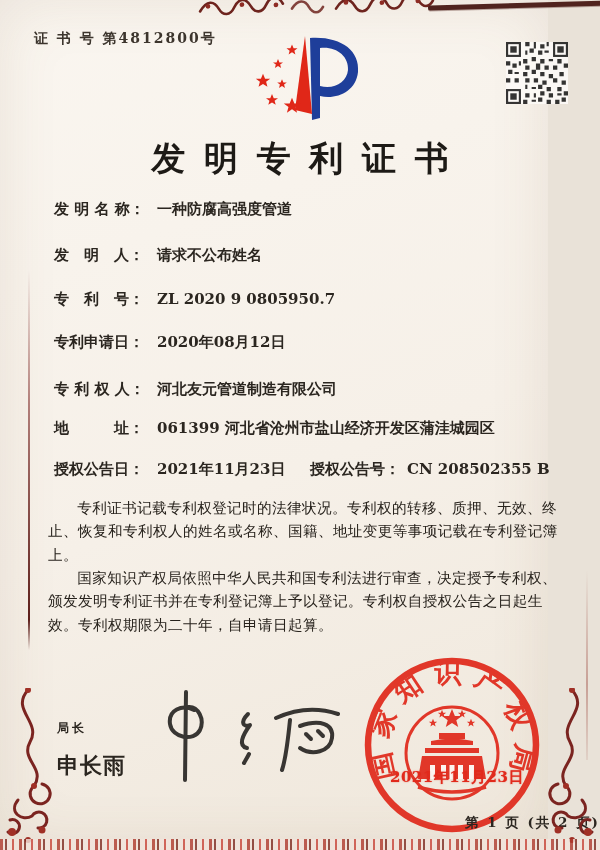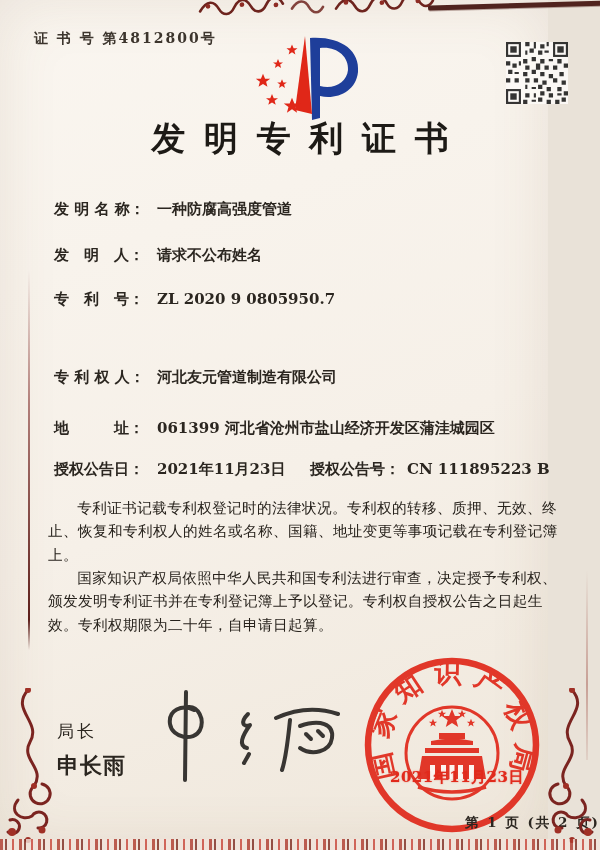--- a/index.html
+++ b/index.html
@@ -18,36 +18,36 @@
     left:34px;top:30px;font-size:14px;font-weight:600;color:#3c352d;letter-spacing:2px;
   }
   .ornament-top{left:196px;top:-3px;width:244px;height:20px;transform:rotate(-1.2deg);}
   .topright-line{
     left:428px;top:3px;width:176px;height:5px;background:#50231e;border-radius:2px;
     transform:rotate(-1.6deg);box-shadow:0 1px 0 rgba(80,35,30,.35);
   }
   .qr{left:506px;top:42px;width:62px;height:62px;opacity:.88;}
   .logo{left:248px;top:34px;width:118px;height:92px;}
   .title{
-    left:0;top:116px;width:600px;text-align:center;
+    left:0;top:136px;width:600px;text-align:center;
     font-size:34px;font-weight:700;color:#1d1a16;
     letter-spacing:.55em;text-indent:.55em;
   }
   .field-row{
     left:54px;width:520px;font-size:15px;font-weight:600;color:#2b2620;white-space:nowrap;
   }
   .field-row .lbl{display:inline-block;min-width:96px;}
   .field-row .val{margin-left:7px;}
   .fr2{position:absolute;left:256px;top:0;}
   .paras{
     left:48px;top:496px;width:510px;
     font-size:14.6px;line-height:1.6;color:#27221c;font-weight:500;
   }
   .paras p{margin:0;text-indent:2em;letter-spacing:.4px;}
-  .signer-role{left:57px;top:720px;font-size:17px;font-weight:400;color:#2b2620;letter-spacing:3px;}
+  .signer-role{left:57px;top:720px;font-size:12px;font-weight:700;color:#2b2620;letter-spacing:3px;}
   .signer-name{left:57px;top:751px;font-size:22px;font-weight:600;color:#2b2620;letter-spacing:1px;}
   .signature{left:148px;top:688px;width:205px;height:100px;}
   .seal{left:358px;top:650px;width:188px;height:190px;opacity:.93;}
   .seal-date{
     left:372px;top:768px;width:170px;text-align:center;
     font-size:15px;font-weight:700;color:#e12a1c;letter-spacing:.5px;
     text-shadow:0 0 1.5px rgba(225,42,28,.65);
   }
   .footer{
     left:0;top:814px;width:600px;text-align:right;
@@ -152,30 +152,33 @@
 
   <div class="abs field-row" style="top:200px">
     <span class="lbl">发 明 名 称：</span><span class="val">一种防腐高强度管道</span>
   </div>
   <div class="abs field-row" style="top:246px">
     <span class="lbl">发　明　人：</span><span class="val">请求不公布姓名</span>
   </div>
   <div class="abs field-row" style="top:290px">
     <span class="lbl">专　利　号：</span><span class="val">ZL 2020 9 0805950.7</span>
   </div>
-  <div class="abs field-row" style="top:368px">
+  <div class="abs field-row" style="top:333px">
+    <span class="lbl">专利申请日：</span><span class="val">2020年08月12日</span>
+  </div>
+  <div class="abs field-row" style="top:380px">
     <span class="lbl">专 利 权 人：</span><span class="val">河北友元管道制造有限公司</span>
   </div>
   <div class="abs field-row" style="top:419px">
     <span class="lbl">地　　　址：</span><span class="val">061399 河北省沧州市盐山经济开发区蒲洼城园区</span>
   </div>
   <div class="abs field-row" style="top:460px">
     <span class="lbl">授权公告日：</span><span class="val">2021年11月23日</span>
     <span class="fr2">
-      <span>授权公告号：</span><span class="val">CN 111895223 B</span>
+      <span>授权公告号：</span><span class="val">CN 208502355 B</span>
     </span>
   </div>
 
   <div class="abs paras">
     <p>专利证书记载专利权登记时的法律状况。专利权的转移、质押、无效、终止、恢复和专利权人的姓名或名称、国籍、地址变更等事项记载在专利登记簿上。</p>
     <p>国家知识产权局依照中华人民共和国专利法进行审查，决定授予专利权、颁发发明专利证书并在专利登记簿上予以登记。专利权自授权公告之日起生效。专利权期限为二十年，自申请日起算。</p>
   </div>
 
   <div class="abs signer-role">局长</div>
   <div class="abs signer-name">申长雨</div>

